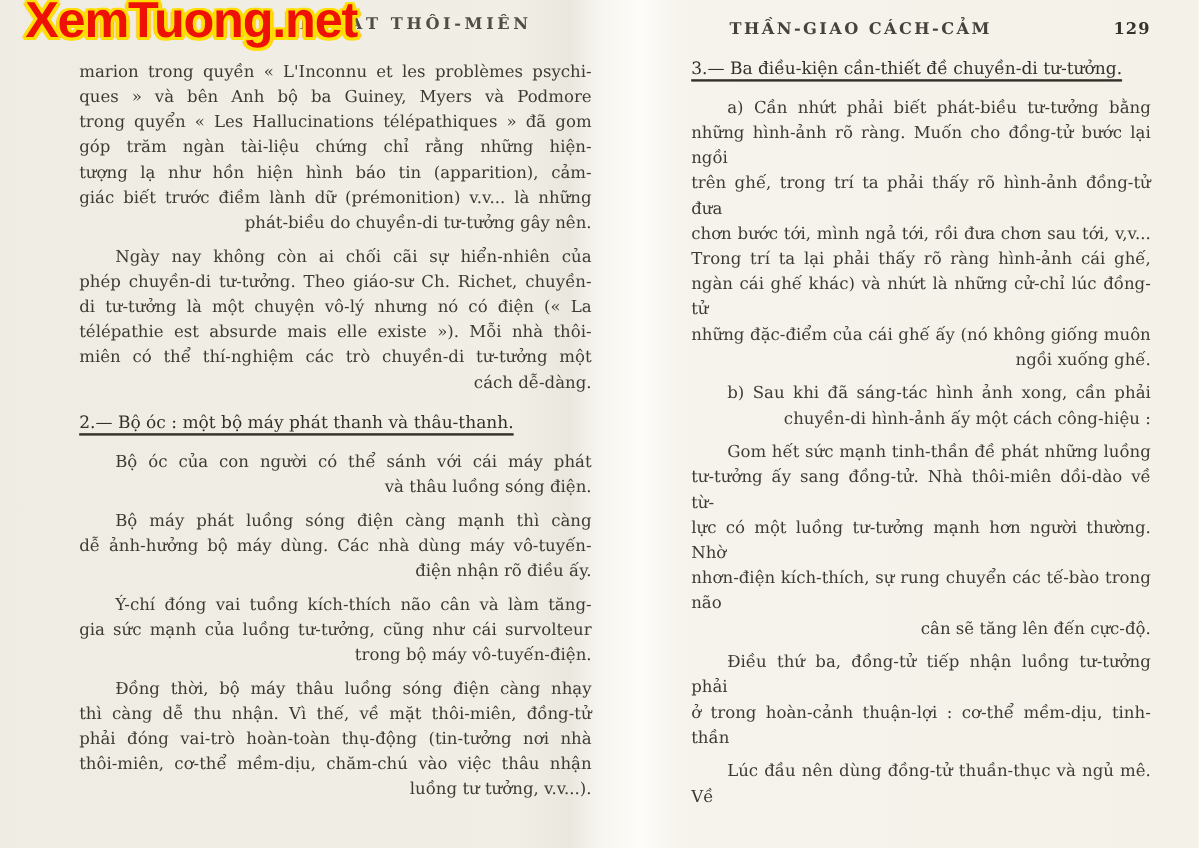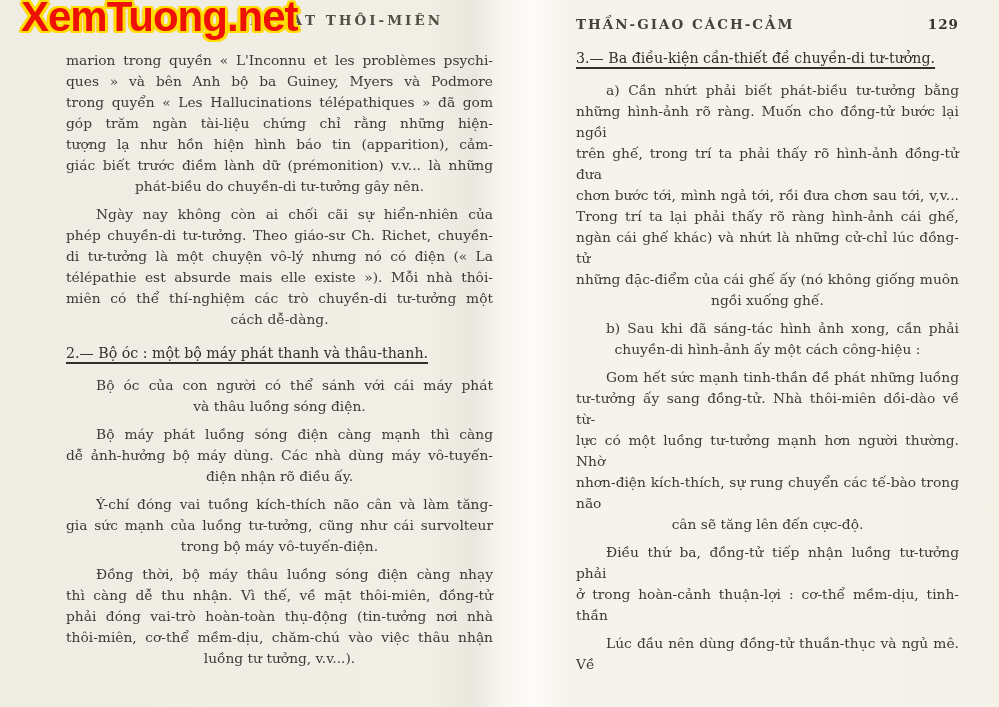--- a/index.html
+++ b/index.html
@@ -14,27 +14,27 @@
   .page{position:absolute;top:0;height:707px;box-sizing:border-box;overflow:hidden;}
   .page-left{left:0;width:505px;padding:12px 48px 0 30px;margin-left:36px;}
   .page-right{left:540px;width:459px;padding:16px 40px 0 36px;}
   .header-left{
     text-align:center;transform:translateX(66px);
     font-weight:bold;font-size:13.5px;letter-spacing:3px;color:#514d44;
     margin-bottom:22px;white-space:nowrap;
   }
   .header-right{
     display:flex;justify-content:space-between;align-items:center;
-    font-size:13.5px;letter-spacing:2px;color:#46423b;margin-bottom:16px;
+    font-size:13.5px;letter-spacing:2px;color:#46423b;margin-bottom:16px;margin-left:32px;
   }
   .header-right .title{font-weight:bold;}
   .header-right .pagenum{font-weight:bold;letter-spacing:1px;color:#35322c;}
   .line{line-height:21px;font-size:13.8px;}
   .jl{text-align:justify;text-align-last:justify;}
-  .last{text-align:center;}
+  .last{text-align:right;}
   .indent{text-indent:30px;}
   .para{margin:0 0 7px 0;}
   .heading{
     margin:13px 0 11px 0;font-weight:normal;font-size:14.2px;color:#33302a;
     text-decoration:underline;text-underline-offset:4px;text-decoration-thickness:1.5px;
     line-height:21px;
   }
   .watermark{
     position:absolute;left:21px;top:-7px;z-index:10;
     font-family:"Liberation Sans",sans-serif;font-weight:bold;

